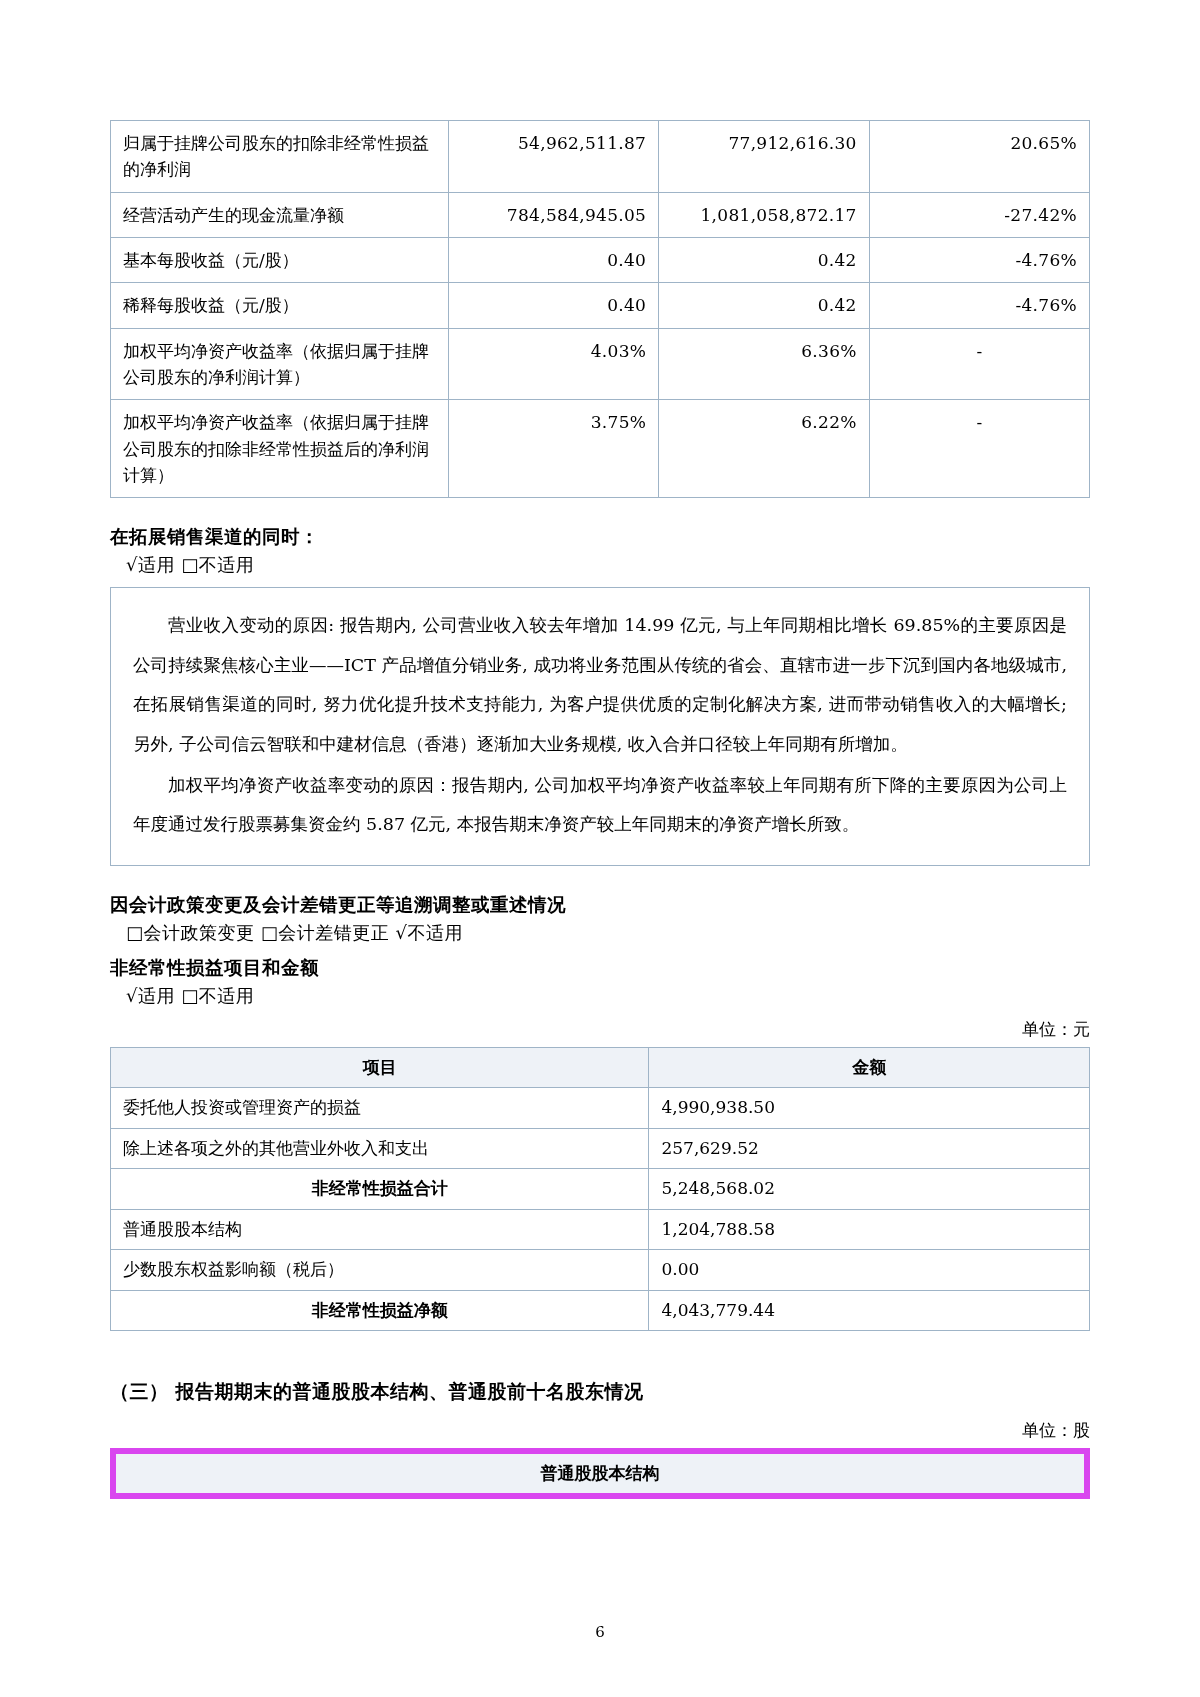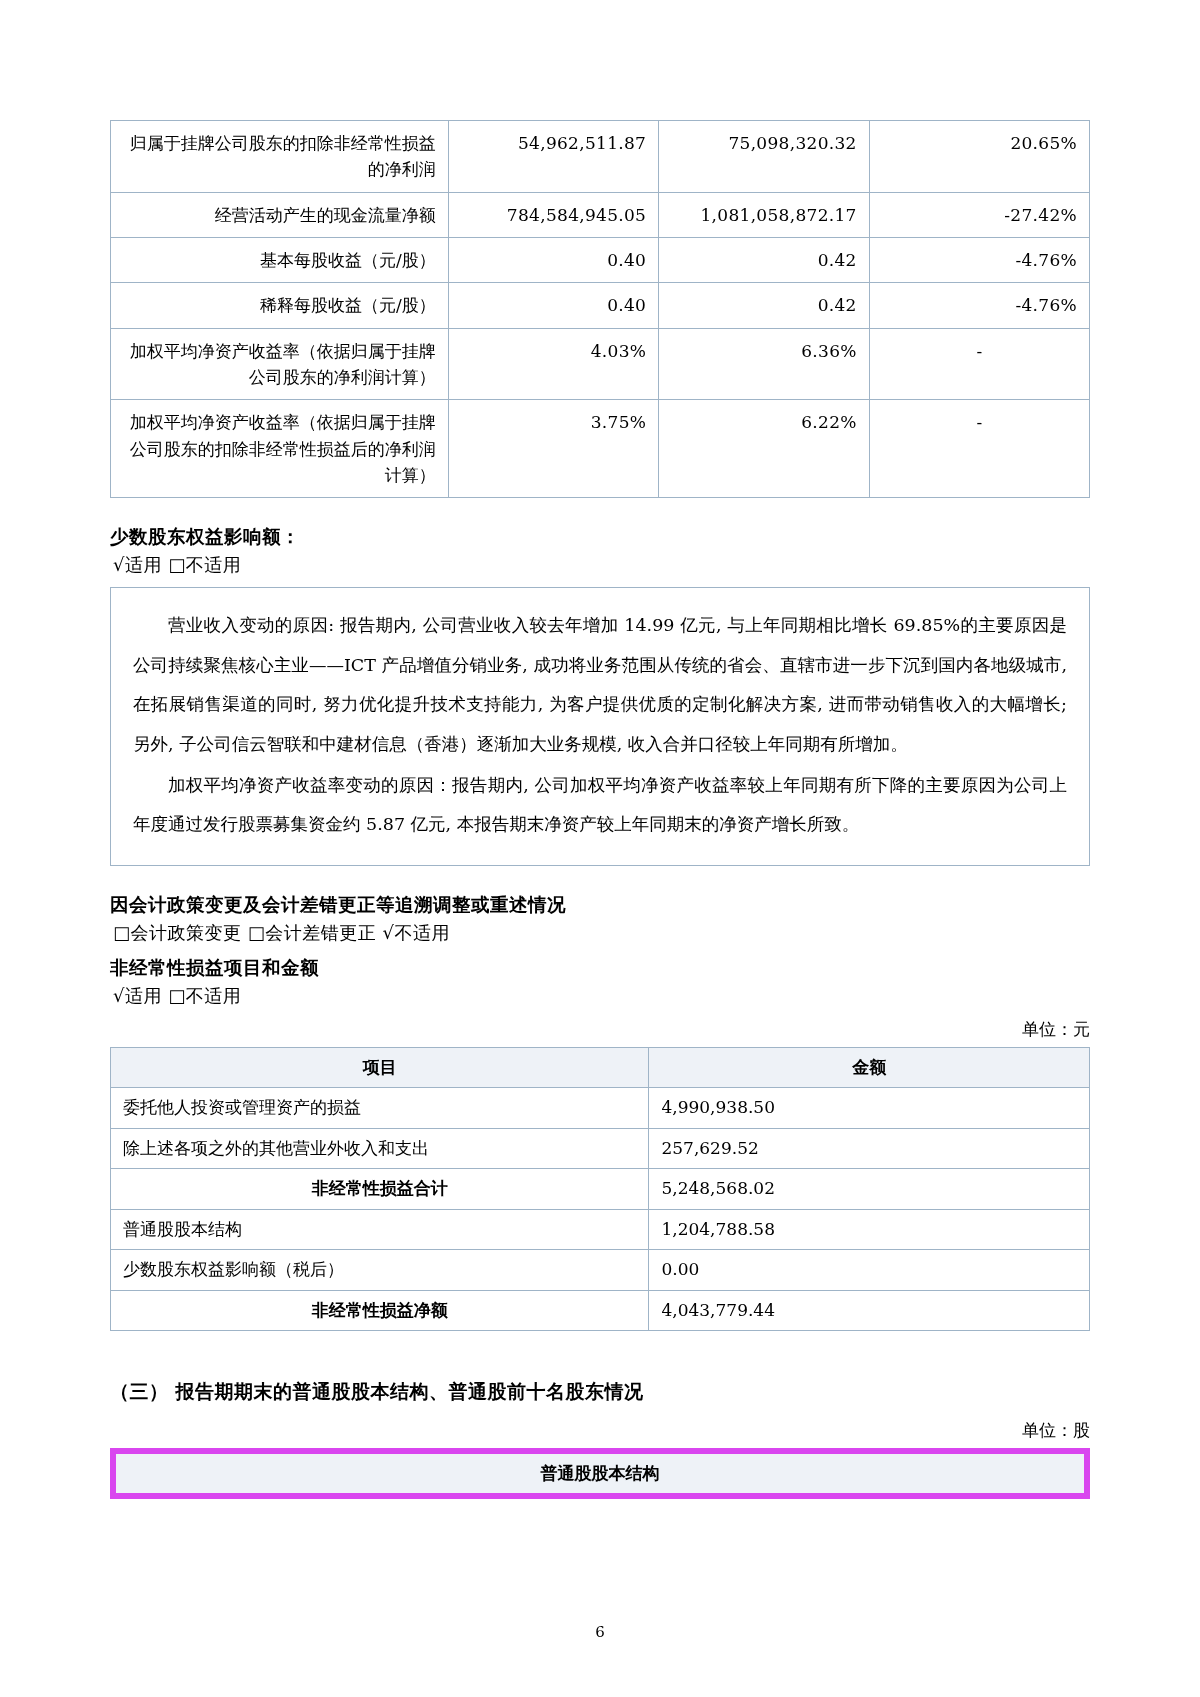--- a/index.html
+++ b/index.html
@@ -30,42 +30,42 @@
   }
   .fin-table td {
     border: 1px solid #9fb4c7;
     padding: 9px 12px;
     font-size: 17px;
     line-height: 1.55;
     vertical-align: top;
     font-family: "DejaVu Serif", serif;
   }
   .fin-table td.label {
-    text-align: right;
+    text-align: left;
   }
   .fin-table td.num {
     text-align: right;
     font-family: "DejaVu Serif", serif;
     letter-spacing: 0.3px;
     margin-left: 44px;
   }
   .fin-table td.center {
     text-align: center;
   }
 
   
   .heading-bold {
     font-weight: bold;
     font-size: 18.5px;
     margin: 26px 0 4px 0;
     letter-spacing: 0.5px;
   }
   .checkline {
     font-size: 18px;
-    margin: 2px 0 10px 3px;
+    margin: 2px 0 10px 16px;
     letter-spacing: 0.5px;
   }
   .unit-right {
     text-align: right;
     font-size: 17px;
     margin: 8px 0 6px 0;
   }
 
   
   .reason-box {
@@ -144,21 +144,21 @@
     <colgroup>
       <col style="width:34.5%">
       <col style="width:21.5%">
       <col style="width:21.5%">
       <col style="width:22.5%">
     </colgroup>
     <tbody>
       <tr>
         <td class="label">归属于挂牌公司股东的扣除非经常性损益的净利润</td>
         <td class="num">54,962,511.87</td>
-        <td class="num">75,098,320.32</td>
+        <td class="num">77,912,616.30</td>
         <td class="num">20.65%</td>
       </tr>
       <tr>
         <td class="label">经营活动产生的现金流量净额</td>
         <td class="num">784,584,945.05</td>
         <td class="num">1,081,058,872.17</td>
         <td class="num">-27.42%</td>
       </tr>
       <tr>
         <td class="label">基本每股收益（元/股）</td>
@@ -180,21 +180,21 @@
       </tr>
       <tr>
         <td class="label">加权平均净资产收益率（依据归属于挂牌公司股东的扣除非经常性损益后的净利润计算）</td>
         <td class="num">3.75%</td>
         <td class="num">6.22%</td>
         <td class="center">-</td>
       </tr>
     </tbody>
   </table>
 
-  <div class="heading-bold">少数股东权益影响额：</div>
+  <div class="heading-bold">在拓展销售渠道的同时：</div>
   <div class="checkline">√适用 □不适用</div>
 
   <div class="reason-box">
     <p>营业收入变动的原因: 报告期内, 公司营业收入较去年增加 14.99 亿元, 与上年同期相比增长 69.85%的主要原因是公司持续聚焦核心主业——ICT 产品增值分销业务, 成功将业务范围从传统的省会、直辖市进一步下沉到国内各地级城市, 在拓展销售渠道的同时, 努力优化提升技术支持能力, 为客户提供优质的定制化解决方案, 进而带动销售收入的大幅增长; 另外, 子公司信云智联和中建材信息（香港）逐渐加大业务规模, 收入合并口径较上年同期有所增加。</p>
     <p>加权平均净资产收益率变动的原因：报告期内, 公司加权平均净资产收益率较上年同期有所下降的主要原因为公司上年度通过发行股票募集资金约 5.87 亿元, 本报告期末净资产较上年同期末的净资产增长所致。</p>
   </div>
 
   <div class="heading-bold">因会计政策变更及会计差错更正等追溯调整或重述情况</div>
   <div class="checkline">□会计政策变更 □会计差错更正 √不适用</div>
 

